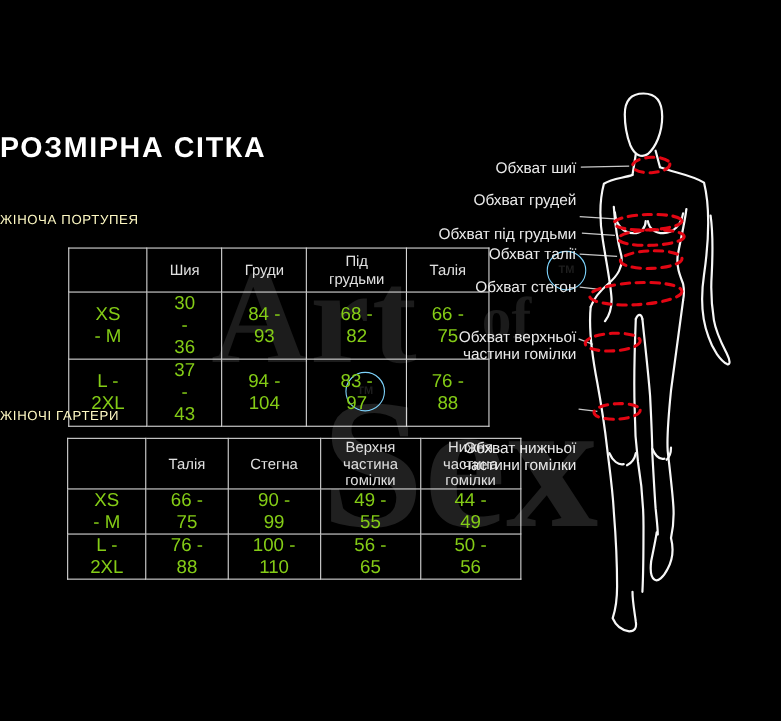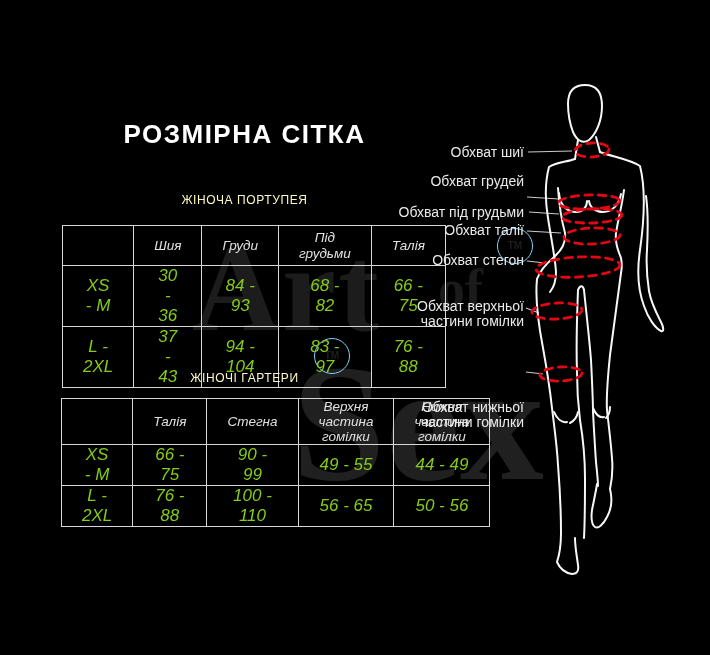--- a/index.html
+++ b/index.html
@@ -13,34 +13,34 @@
   .wm{position:absolute;z-index:1;color:#1e1e1e;font-family:"Liberation Serif", serif;font-weight:700;line-height:1;user-select:none;}
   .wm-art{left:192px;top:228px;font-size:122px;letter-spacing:2px;color:#1c1c1c;}
   .wm-of{left:438px;top:262px;font-size:54px;color:#1b1b1b;}
   .wm-sex{left:292px;top:338px;font-size:168px;color:#202020;}
   .wm-tm{width:34px;height:34px;border:1px solid #7dd3fc;border-radius:50%;
          font-family:"Liberation Sans", sans-serif;font-size:10px;font-weight:700;
          display:flex;align-items:center;justify-content:center;letter-spacing:0;}
   .wm-tm1{left:314px;top:338px;}
   .wm-tm2{left:497px;top:228px;}
   
-  .centered-band{position:absolute;left:0;width:457px;text-align:center;z-index:2;padding-left:16px;}
+  .centered-band{position:absolute;left:0;width:457px;text-align:left;z-index:2;}
   #main-title{top:119px;font-size:26px;font-weight:700;letter-spacing:1.5px;color:#ffffff;}
   .section-title{font-size:12px;color:#fef9c3;letter-spacing:0.6px;}
   #section-title-1{top:193px;}
   #section-title-2{top:371px;}
   table.size-table{
     position:absolute;z-index:2;border-collapse:collapse;table-layout:fixed;
     background:transparent;
   }
   #table-harness{left:62px;top:225px;}
   #table-garters{left:61px;top:398px;}
   .size-table td,.size-table th{
     border:1px solid #d6d6d6;text-align:center;vertical-align:middle;
-    padding:0 20px;overflow:hidden;font-style:italic;
+    padding:0 20px;overflow:hidden;
   }
   .size-table th{font-weight:400;font-size:13.5px;line-height:1.12;color:#e0e0e0;}
   .size-table td{font-size:17px;color:#84cc16;font-weight:400;}
   #table-harness tr.head{height:40px;}
   #table-harness tr.data{height:40px;}
   #table-garters tr.head{height:44px;}
   #table-garters tr.data{height:40px;}
   
   .lbl{position:absolute;right:186px;z-index:3;text-align:right;
        font-size:14px;line-height:15px;color:#eaeaea;white-space:nowrap;}

